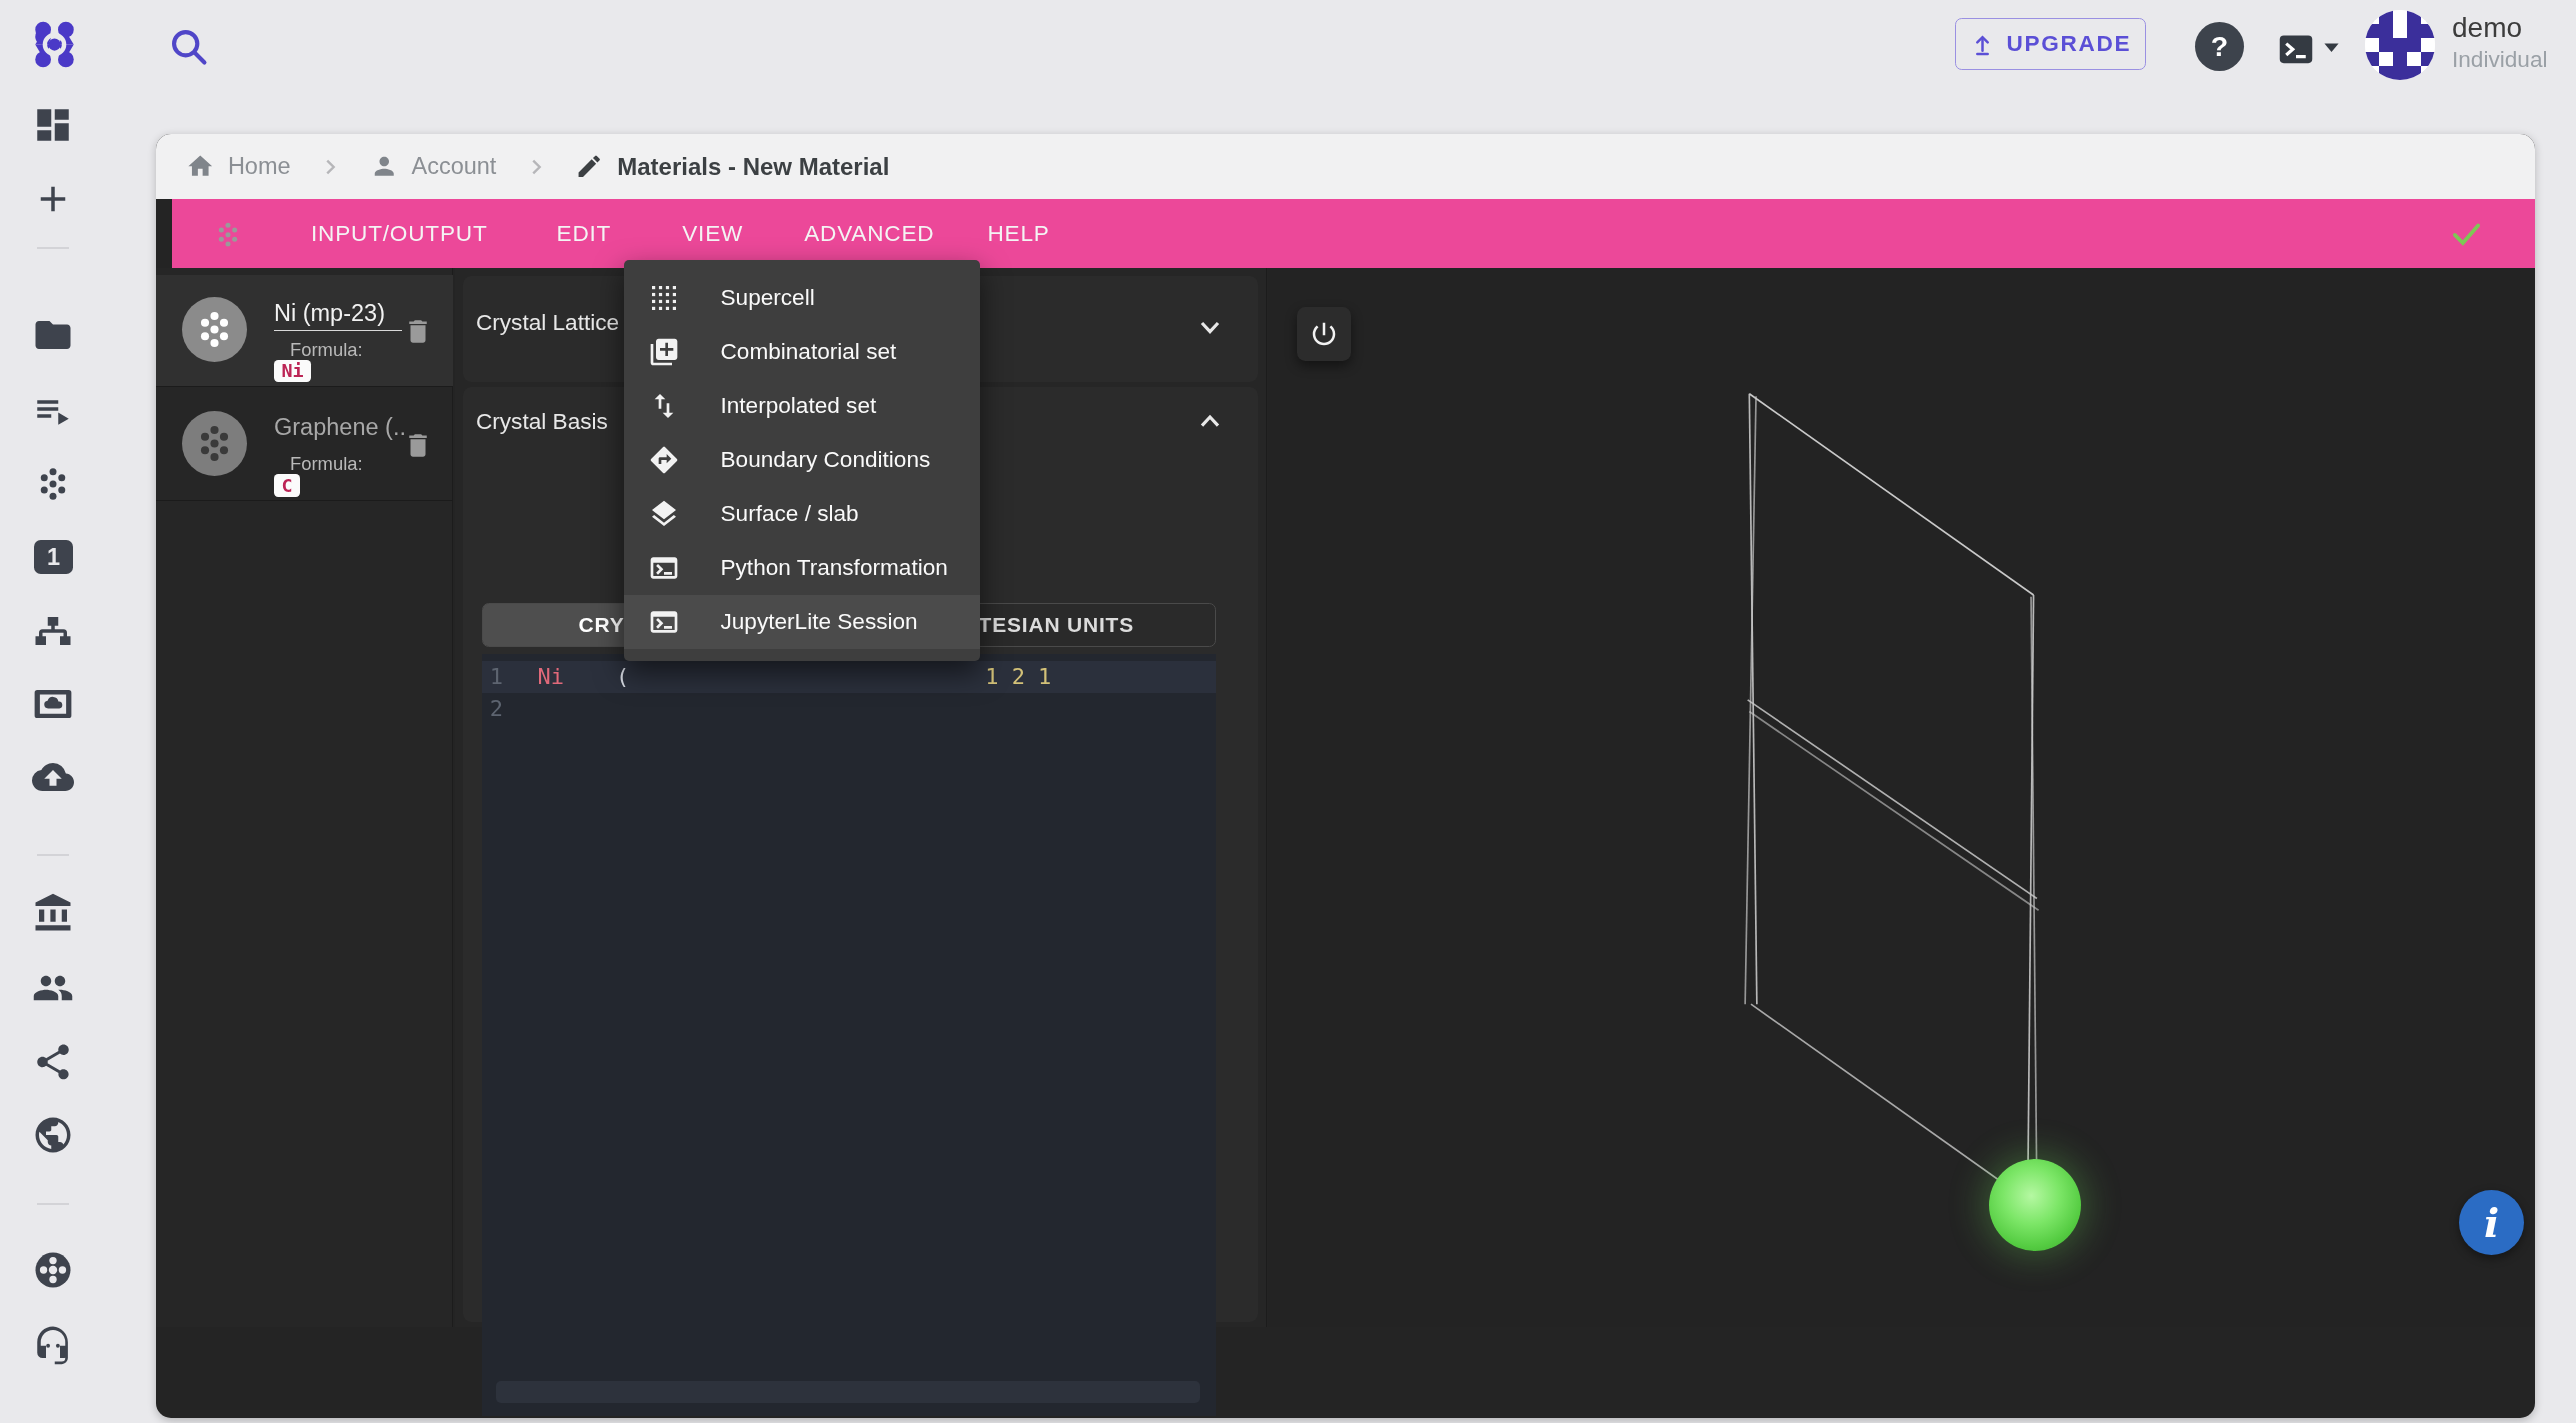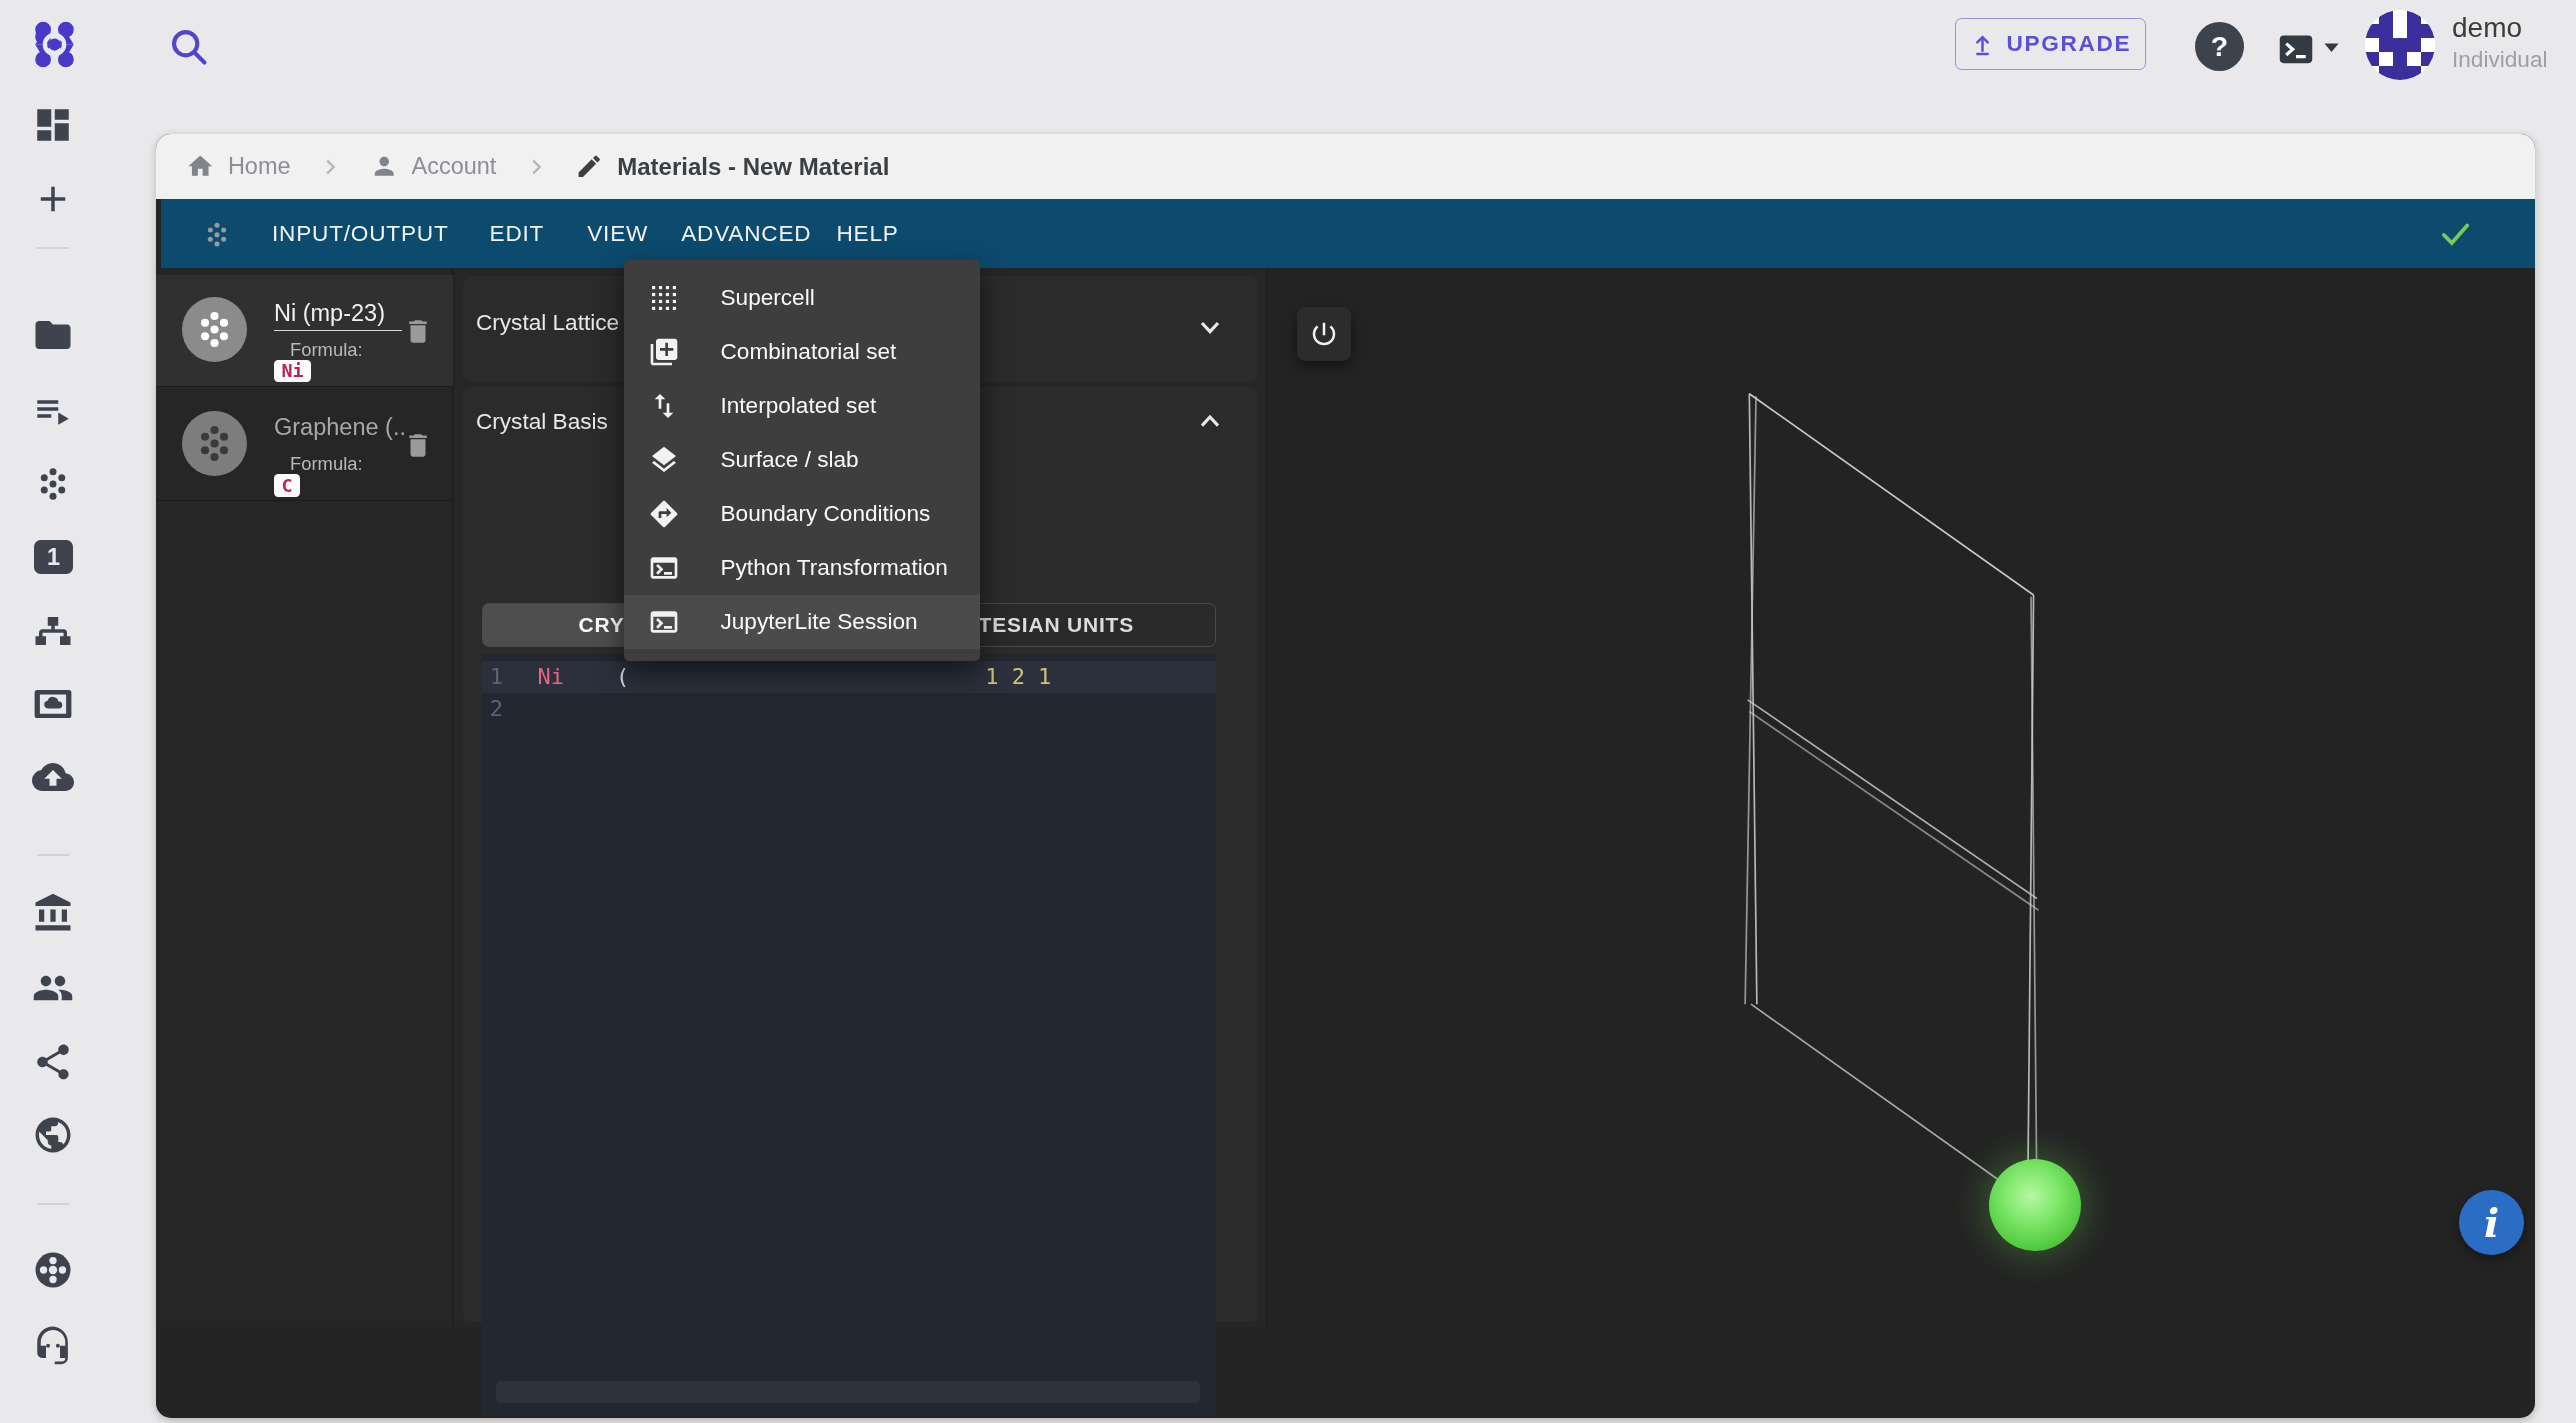--- a/index.html
+++ b/index.html
@@ -31,22 +31,22 @@
   .card { position:absolute; left:156px; top:134px; width:2379px; height:1284px; border-radius:15px;
     background:#242424; box-shadow:0 2.5px 8.4px rgba(0,0,0,.22); overflow:hidden; }
 
   .breadcrumb-bar { position:absolute; left:0; top:0; width:2379px; height:65px; background:#f1f1f2;
     display:flex; align-items:center; }
   .bc-item { display:flex; align-items:center; gap:13.4px; }
   .bc-label { font-size:23.5px; color:#8b8f94; }
   .bc-current { font-size:24px; color:#3c4043; font-weight:bold; }
   .bc-sep { margin:0 28.5px; }
 
-  .menubar { position:absolute; left:5px; top:65px; width:2379px; height:69px; background:#0c4a6e;
-    display:flex; align-items:center; }
+  .menubar { position:absolute; left:16px; top:65px; width:2379px; height:69px; background:#ec4899;
+    display:flex; align-items:center;gap:28px; }
   .mb-item { color:#f4f4f4; font-size:22.6px; font-weight:500; letter-spacing:0.8px; cursor:pointer; }
 
   .content { position:absolute; left:0; top:134px; width:2379px; height:1059px; }
 
   
   .mat-panel { position:absolute; left:0; top:0; width:297px; height:1059px; background:#262626; border-right:1.7px solid #1c1c1c; }
   .mat-item { position:absolute; left:0; width:297px; height:112px; border-bottom:1.7px solid #1b1b1b; cursor:pointer;}
   .mat-item.sel { background:#303030; }
   .mat-avatar { position:absolute; left:26px; top:22px; width:65px; height:65px; border-radius:50%; }
   .mat-name { position:absolute; left:118px; top:25px; width:131px; font-size:23.5px; color:#f2f2f2; white-space:nowrap; overflow:hidden; }
@@ -473,32 +473,32 @@
       <span class="dd-label">Combinatorial set</span>
     </div>
     <div class="dd-item">
       <svg viewBox="0 0 24 24">
           <path d="M9 3 5 6.99h3V14h2V6.99h3L9 3zm7 14.01V10h-2v7.01h-3L15 21l4-3.99h-3z"></path>
         </svg>
       <span class="dd-label">Interpolated set</span>
     </div>
     <div class="dd-item">
       <svg viewBox="0 0 24 24">
+          <path d="M21.71 11.29l-9-9a.996.996 0 0 0-1.41 0l-9 9a.996.996 0 0 0 0 1.41l9 9c.39.39 1.02.39 1.41 0l9-9a.996.996 0 0 0 0-1.41zM14 14.5V12h-4v3H8v-4c0-.55.45-1 1-1h5V7.5l3.5 3.5-3.5 3.5z"></path>
+        </svg>
+      <span class="dd-label">Boundary Conditions</span>
+    </div>
+    <div class="dd-item">
+      <svg viewBox="0 0 24 24">
           <path d="M11.99 18.54l-7.37-5.73L3 14.07l9 7 9-7-1.63-1.27-7.38 5.73zM12 16l7.36-5.73L21 9l-9-7-9 7 1.63 1.27L12 16z"></path>
         </svg>
       <span class="dd-label">Surface / slab</span>
     </div>
     <div class="dd-item">
       <svg viewBox="0 0 24 24">
-          <path d="M21.71 11.29l-9-9a.996.996 0 0 0-1.41 0l-9 9a.996.996 0 0 0 0 1.41l9 9c.39.39 1.02.39 1.41 0l9-9a.996.996 0 0 0 0-1.41zM14 14.5V12h-4v3H8v-4c0-.55.45-1 1-1h5V7.5l3.5 3.5-3.5 3.5z"></path>
-        </svg>
-      <span class="dd-label">Boundary Conditions</span>
-    </div>
-    <div class="dd-item">
-      <svg viewBox="0 0 24 24">
           <path d="M20 4H4c-1.1 0-2 .9-2 2v12c0 1.1.9 2 2 2h16c1.1 0 2-.9 2-2V6c0-1.1-.9-2-2-2zm0 14H4V8h16v10zm-2-1h-6v-2h6v2zM7.5 17l-1.41-1.41L8.67 13l-2.59-2.59L7.5 9l4 4-4 4z"></path>
         </svg>
       <span class="dd-label">Python Transformation</span>
     </div>
     <div class="dd-item hl">
       <svg viewBox="0 0 24 24">
           <path d="M20 4H4c-1.1 0-2 .9-2 2v12c0 1.1.9 2 2 2h16c1.1 0 2-.9 2-2V6c0-1.1-.9-2-2-2zm0 14H4V8h16v10zm-2-1h-6v-2h6v2zM7.5 17l-1.41-1.41L8.67 13l-2.59-2.59L7.5 9l4 4-4 4z"></path>
         </svg>
       <span class="dd-label">JupyterLite Session</span>
     </div>

